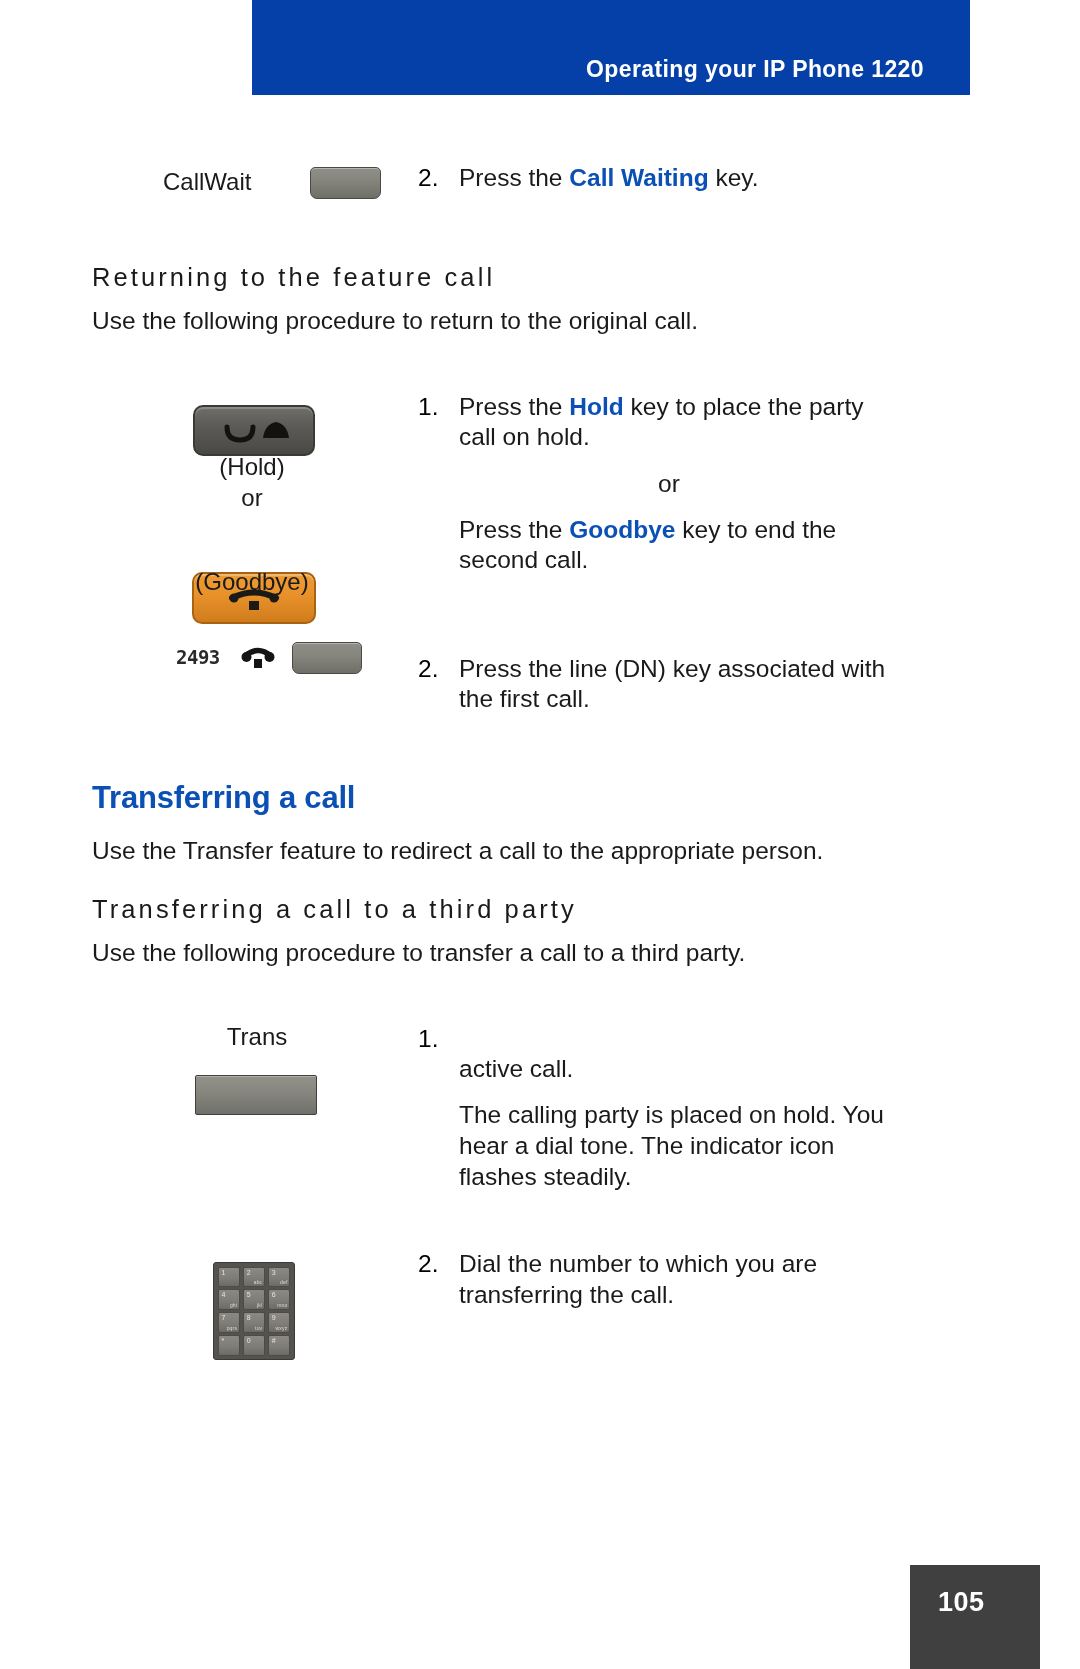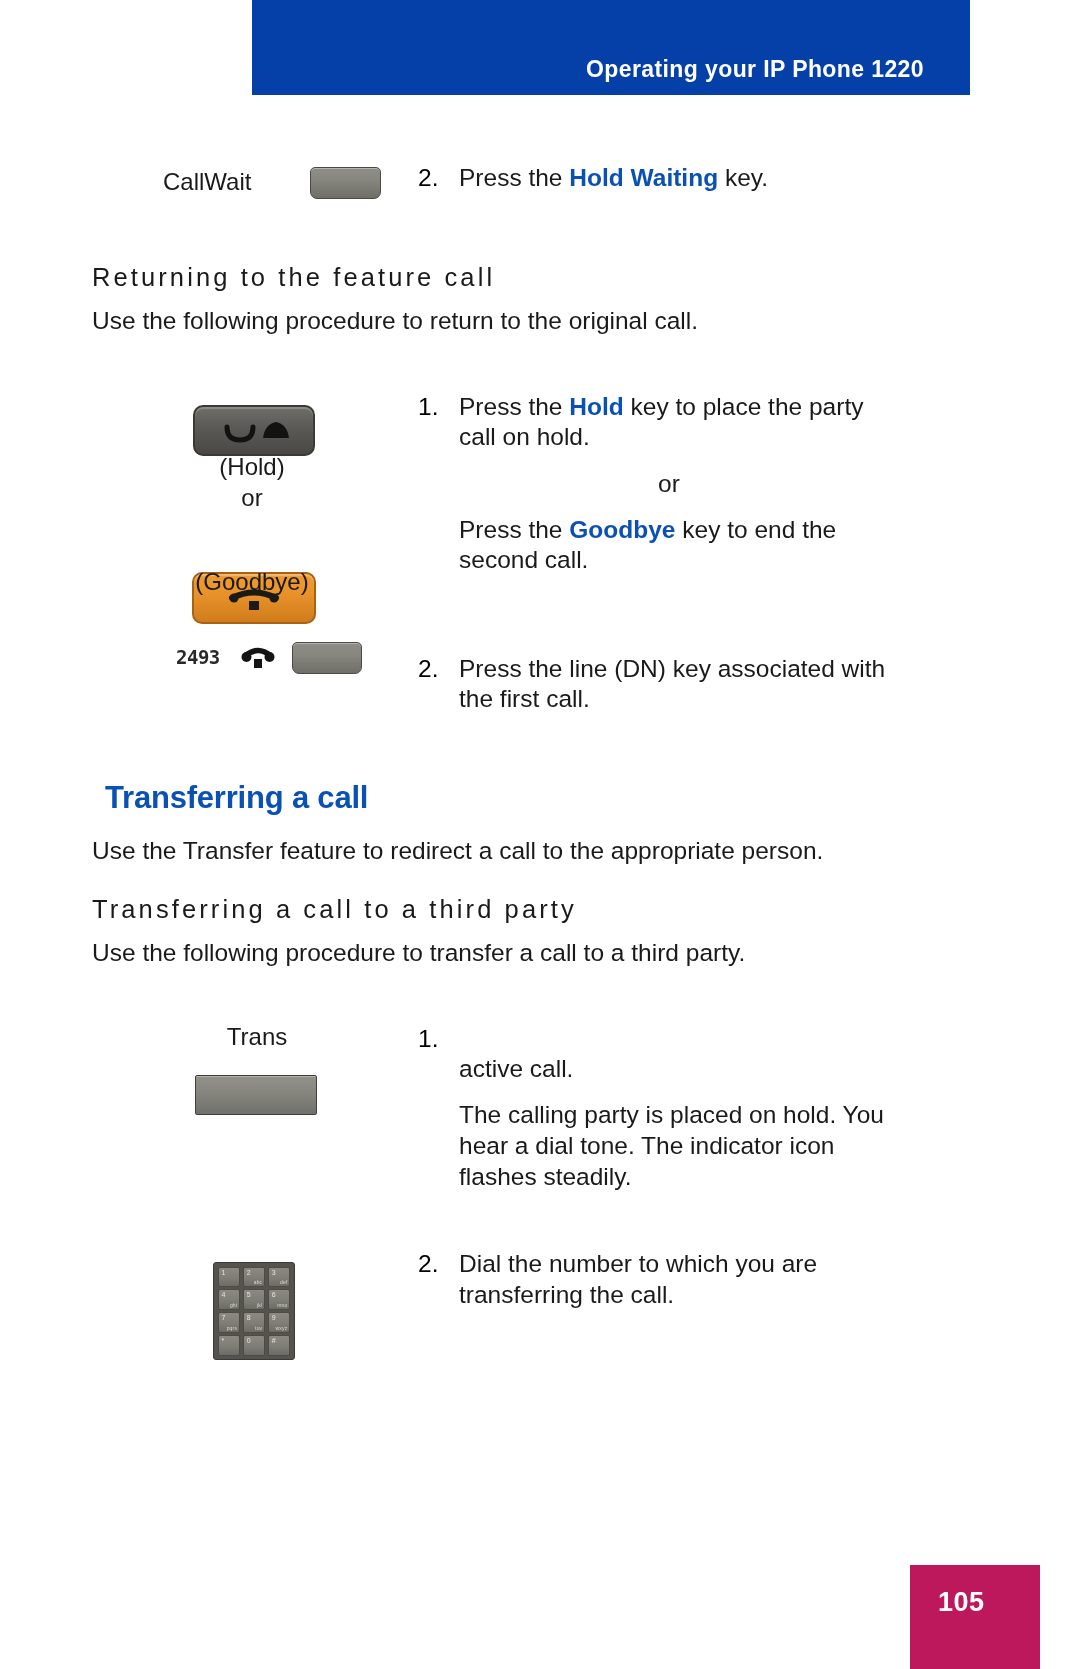--- a/index.html
+++ b/index.html
@@ -158,21 +158,21 @@
     color: #2a2a2a;
   }
 
   
   .page-box {
     position: absolute;
     left: 910px;
     top: 1565px;
     width: 130px;
     height: 104px;
-    background: #be185d;
+    background: #404040;
   }
   .page-num {
     position: absolute;
     left: 28px;
     top: 22px;
     color: #ffffff;
     font-size: 27px;
     font-weight: bold;
     letter-spacing: 0.5px;
   }
@@ -185,21 +185,21 @@
   <div class="header-banner">
     <div class="header-title">Operating your IP Phone 1220</div>
   </div>
 
   <div class="abs key-caption" style="left:163px; top:168px; width:140px; text-align:left;">CallWait</div>
 
   <div class="abs softkey" style="left:310px; top:167px; width:69px; height:30px;"></div>
 
   <div class="abs step-num" style="left:418px; top:163px;">2.</div>
   <div class="abs body-text" style="left:459px; top:163px; width:520px;">
-    <span>Press the </span><span class="kw">Hold Waiting</span><span> key.</span>
+    <span>Press the </span><span class="kw">Call Waiting</span><span> key.</span>
   </div>
 
   <div class="abs h3-plain" style="left:92px; top:263px;">Returning to the feature call</div>
 
   <div class="abs body-text" style="left:92px; top:306px; width:820px;">Use the following procedure to return to the original call.</div>
 
   <div class="abs hardkey-hold" style="left:193px; top:405px; width:118px; height:47px;">
     <svg viewBox="0 0 118 47" width="118" height="47" style="position:absolute;left:0;top:0;">
       <path d="M32 20 Q32 33 45 33 Q58 33 58 20" fill="none" stroke="#121210" stroke-width="5" stroke-linecap="round"></path>
       <path d="M68 31 Q70 17 81 15 Q92 17 94 31 Z" fill="#121210"></path>
@@ -239,21 +239,21 @@
     <circle cx="28.5" cy="15" r="5" fill="#141414"></circle>
     <rect x="13" y="17" width="8" height="9" fill="#141414"></rect>
   </svg>
 
   <div class="abs softkey" style="left:292px; top:642px; width:68px; height:30px;"></div>
 
   <div class="abs step-num" style="left:418px; top:654px;">2.</div>
   <div class="abs body-text" style="left:459px; top:654px; width:480px;">Press the line (DN) key associated with</div>
   <div class="abs body-text" style="left:459px; top:684px;">the first call.</div>
 
-  <div class="abs h2-blue" style="left:92px; top:780px;margin-left:13px;">Transferring a call</div>
+  <div class="abs h2-blue" style="left:92px; top:780px;">Transferring a call</div>
 
   <div class="abs body-text" style="left:92px; top:836px; width:830px;">Use the Transfer feature to redirect a call to the appropriate person.</div>
 
   <div class="abs body-text" style="left:92px; top:938px; width:830px;">Use the following procedure to transfer a call to a third party.</div>
 
   <div class="abs h3-plain" style="left:92px; top:895px;">Transferring a call to a third party</div>
 
   <div class="abs key-caption" style="left:167px; top:1023px; width:180px;">Trans</div>
   <div class="abs softkey-rect" style="left:195px; top:1075px; width:120px; height:38px;"></div>
 

